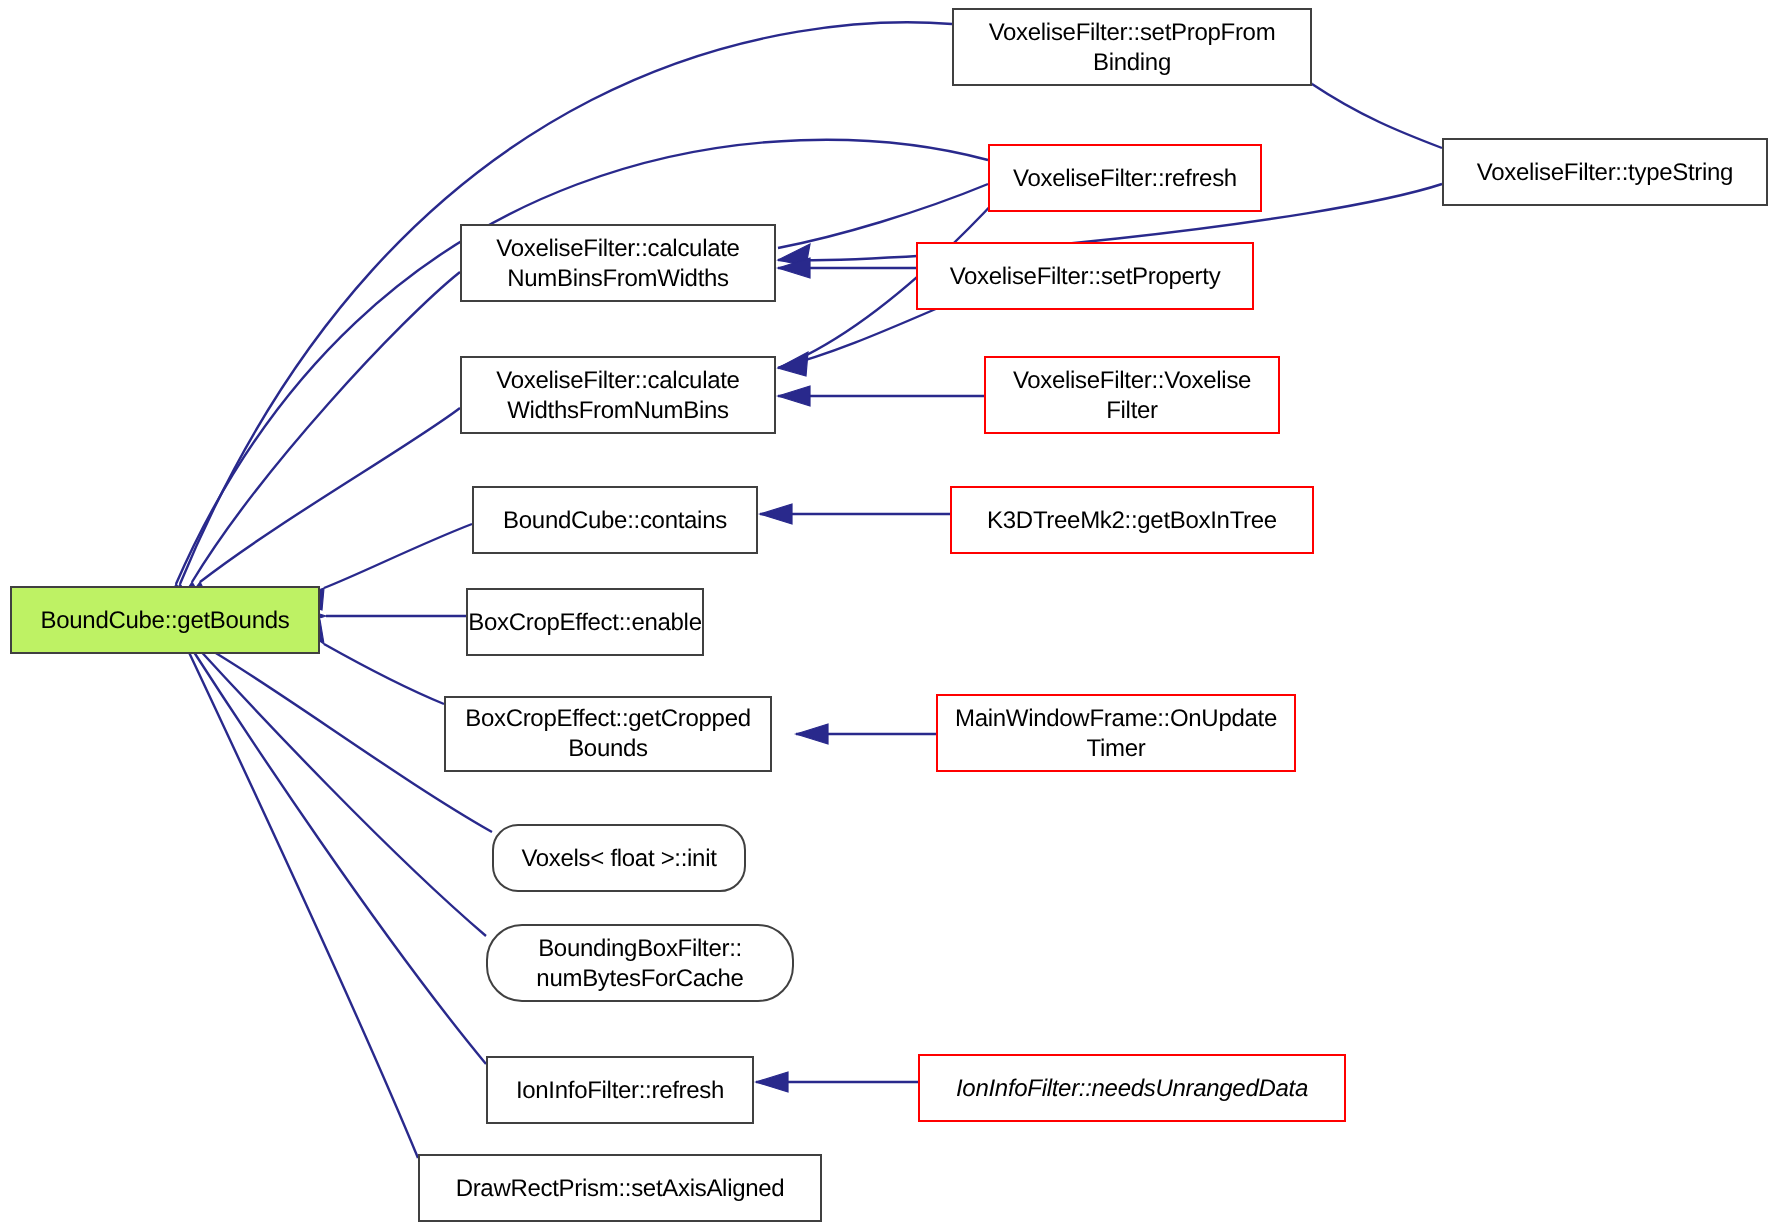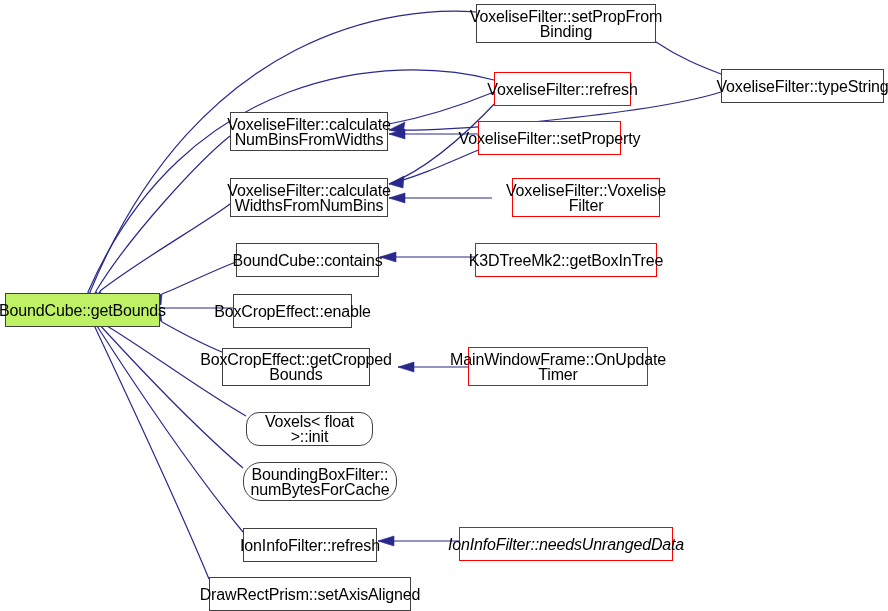--- a/index.html
+++ b/index.html
@@ -37,21 +37,21 @@
     stroke-width: 0.6px;
   }
   .node-box {
     position: absolute;
     box-sizing: border-box;
     display: flex;
     align-items: center;
     justify-content: center;
     text-align: center;
     font-family: "Liberation Sans", sans-serif;
-    font-size: 16px;
+    font-size: 12px;
     line-height: 15px;
     color: #000000;
     background: #ffffff;
     border: 1px solid #404040;
     white-space: pre-line;
     letter-spacing: -0.15px;
     padding: 16px 2px;
   }
   .node-box.red {
     border: 1px solid #ff0000;
@@ -108,29 +108,29 @@
       <polygon class="arrow-head" points="378,541 394,536 394,546" fill="#29298c"></polygon>
     </svg>
   <div id="node-layer">
       <div class="node-box current" style="left: 5px; top: 293px; width: 155px; height: 28px;">BoundCube::getBounds</div>
       <div class="node-box" style="left: 476px; top: 4px; width: 180px; height: 39px;">VoxeliseFilter::setPropFrom
 Binding</div>
       <div class="node-box" style="left: 721px; top: 69px; width: 163px; height: 27px;">VoxeliseFilter::typeString</div>
       <div class="node-box red" style="left: 494px; top: 72px; width: 137px; height: 27px;">VoxeliseFilter::refresh</div>
       <div class="node-box" style="left: 230px; top: 112px; width: 158px; height: 39px;">VoxeliseFilter::calculate
 NumBinsFromWidths</div>
-      <div class="node-box red" style="left: 478px; top: 121px; width: 143px; height: 27px;">VoxeliseFilter::setProperty</div>
+      <div class="node-box red" style="left: 458px; top: 121px; width: 169px; height: 27px;">VoxeliseFilter::setProperty</div>
       <div class="node-box" style="left: 230px; top: 178px; width: 158px; height: 39px;">VoxeliseFilter::calculate
 WidthsFromNumBins</div>
-      <div class="node-box red" style="left: 492px; top: 178px; width: 148px; height: 39px; margin-left: 20px;">VoxeliseFilter::Voxelise
+      <div class="node-box red" style="left: 492px; top: 178px; width: 148px; height: 39px;">VoxeliseFilter::Voxelise
 Filter</div>
       <div class="node-box" style="left: 236px; top: 243px; width: 143px; height: 27px;">BoundCube::contains</div>
       <div class="node-box red" style="left: 475px; top: 243px; width: 182px; height: 27px;">K3DTreeMk2::getBoxInTree</div>
       <div class="node-box" style="left: 233px; top: 294px; width: 119px; height: 27px;">BoxCropEffect::enable</div>
-      <div class="node-box" style="left: 222px; top: 348px; width: 148px; height: 38px;">BoxCropEffect::getCropped
+      <div class="node-box" style="left: 222px; top: 348px; width: 164px; height: 38px;">BoxCropEffect::getCropped
 Bounds</div>
       <div class="node-box red" style="left: 468px; top: 347px; width: 180px; height: 39px;">MainWindowFrame::OnUpdate
 Timer</div>
       <div class="node-box" style="left: 246px; top: 412px; width: 127px; height: 26px; border-radius: 13px;">Voxels&lt; float &gt;::init</div>
       <div class="node-box" style="left: 243px; top: 462px; width: 154px; height: 39px; border-radius: 18px;">BoundingBoxFilter::
 numBytesForCache</div>
       <div class="node-box" style="left: 243px; top: 528px; width: 134px; height: 27px; text-align: center;">IonInfoFilter::refresh</div>
       <div class="node-box red" style="left: 459px; top: 527px; width: 214px; height: 27px; font-style: italic;">IonInfoFilter::needsUnrangedData</div>
       <div class="node-box" style="left: 209px; top: 577px; width: 202px; height: 27px;">DrawRectPrism::setAxisAligned</div>
     </div>

